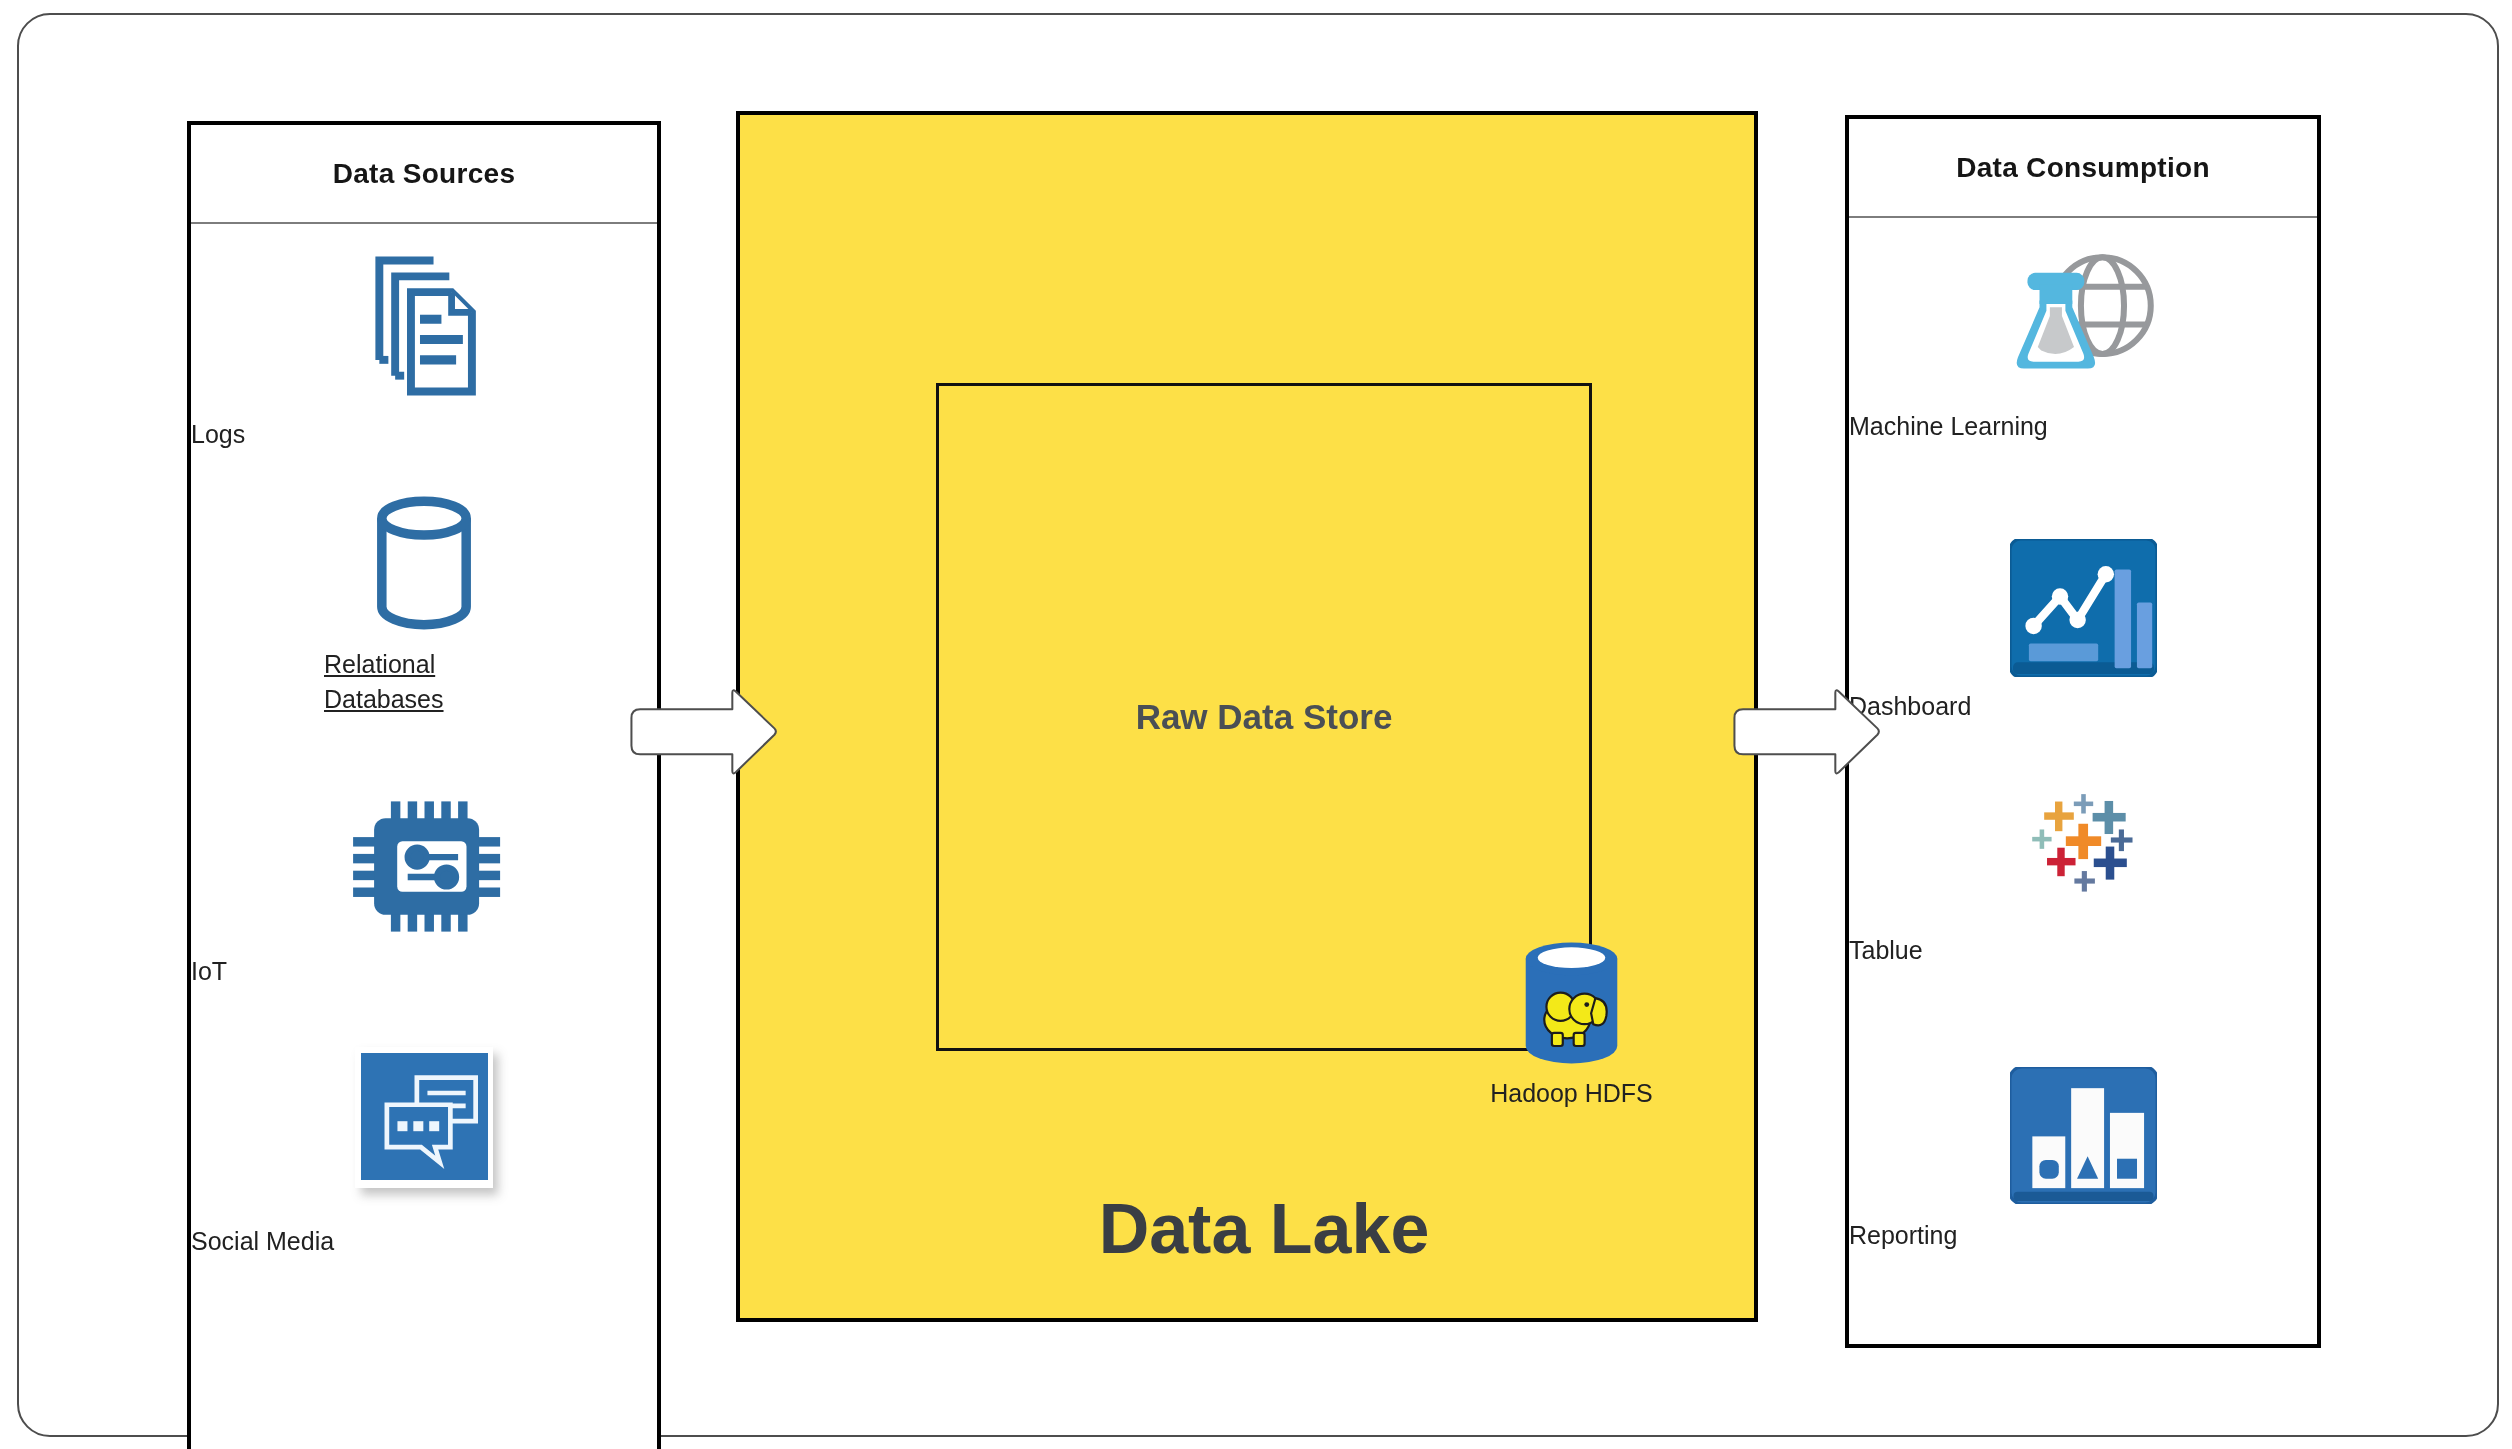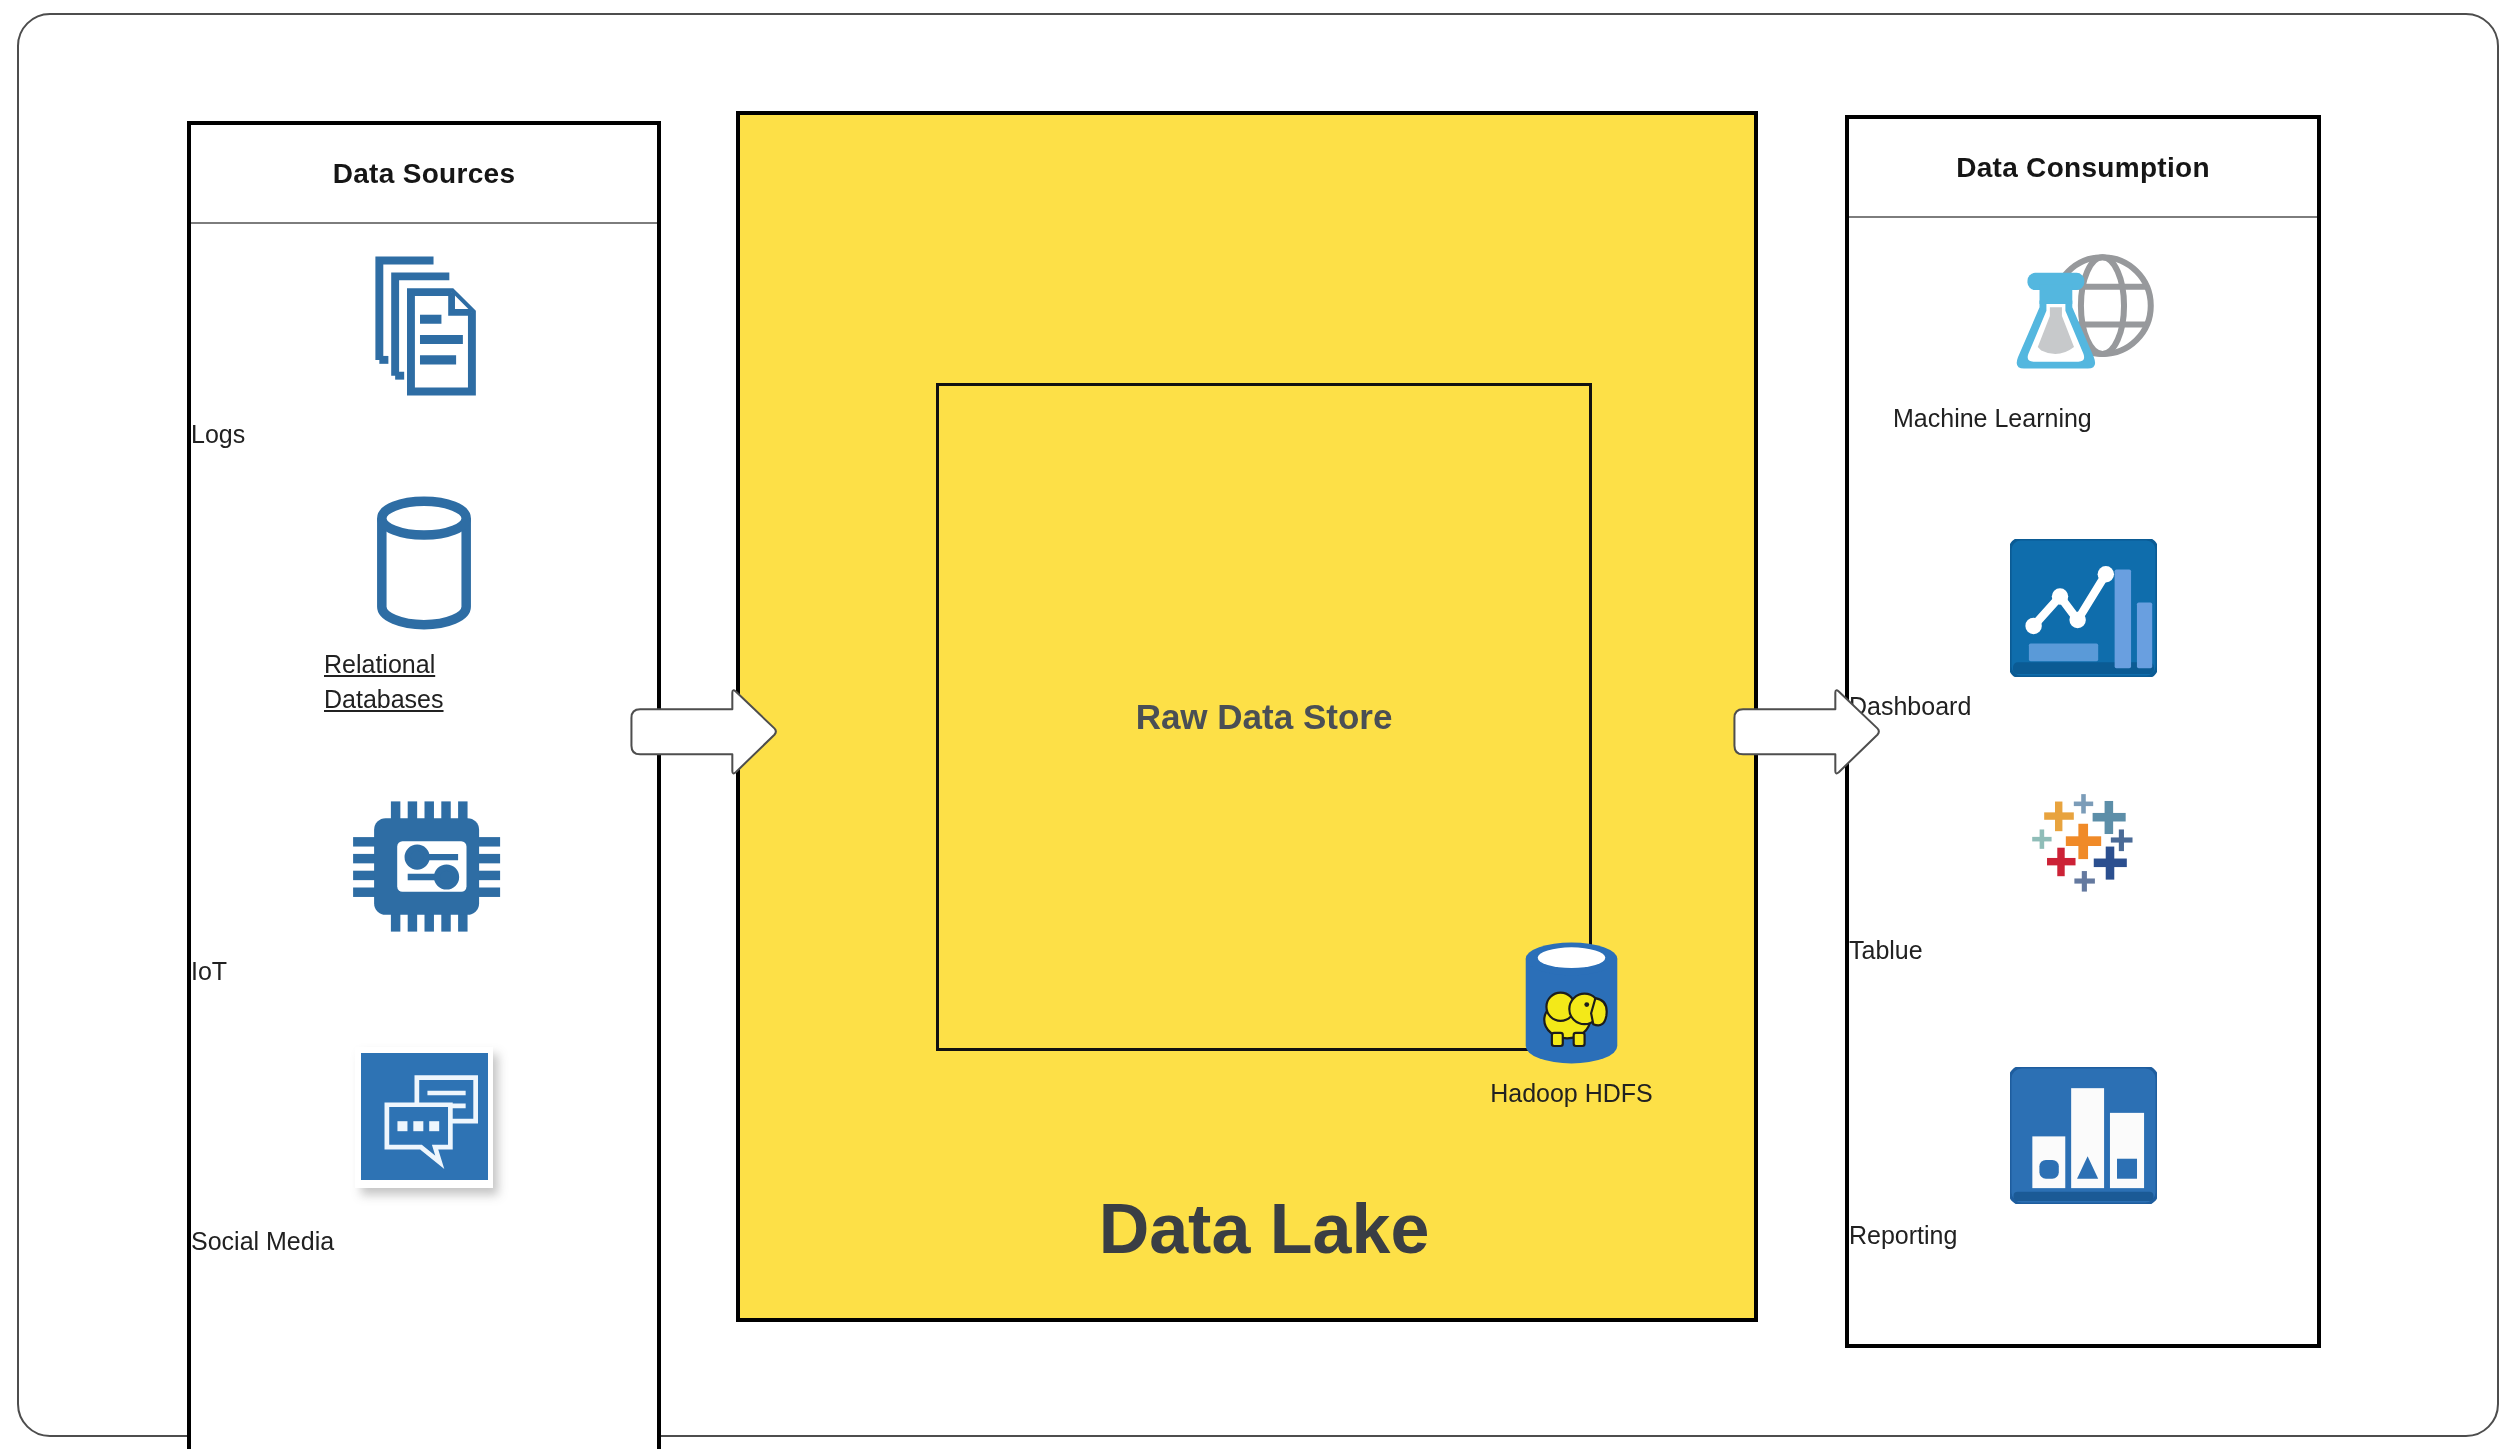--- a/index.html
+++ b/index.html
@@ -162,21 +162,21 @@
           <path d="M56,46 H158"></path>
           <path d="M56,90 H158"></path>
         </g>
         <path d="M34,62 L34,70 L9,128 Q4,141 16,141 L90,141 Q102,141 97,128 L72,70 L72,62 Z" fill="#54b7df"></path>
         <path d="M42,66 L42,74 L21,124 Q18,133 27,133 L79,133 Q88,133 85,124 L64,74 L64,66 Z" fill="#ffffff"></path>
         <path d="M46,70 L60,70 L60,80 L74,116 Q56,130 36,120 L32,116 L46,80 Z" fill="#c7c9cb"></path>
         <rect x="20" y="30" width="66" height="20" rx="9" fill="#54b7df"></rect>
         <rect x="34" y="44" width="38" height="22" fill="#54b7df"></rect>
       </svg>
     </div>
-    <div class="item-label" style="top:282px;padding-left:44px;">Machine Learning</div>
+    <div class="item-label" style="top:290px;">Machine Learning</div>
 
     <div class="item-icon" style="top:420px;">
       <svg width="147" height="138" viewBox="0 0 250 235">
         <rect x="0" y="0" width="250" height="235" rx="18" fill="#0f6dac" stroke="#0b5b94" stroke-width="5"></rect>
         <rect x="5" y="210" width="240" height="20" rx="8" fill="#0b5b94"></rect>
         <rect x="32" y="178" width="118" height="30" rx="3" fill="#5a9ad8"></rect>
         <rect x="178" y="52" width="28" height="168" rx="3" fill="#699fe0"></rect>
         <rect x="216" y="108" width="26" height="112" rx="3" fill="#699fe0"></rect>
         <polyline points="40,148 85,98 115,138 163,60" fill="none" stroke="#ffffff" stroke-width="14" stroke-linejoin="round" stroke-linecap="round"></polyline>
         <g fill="#ffffff">

